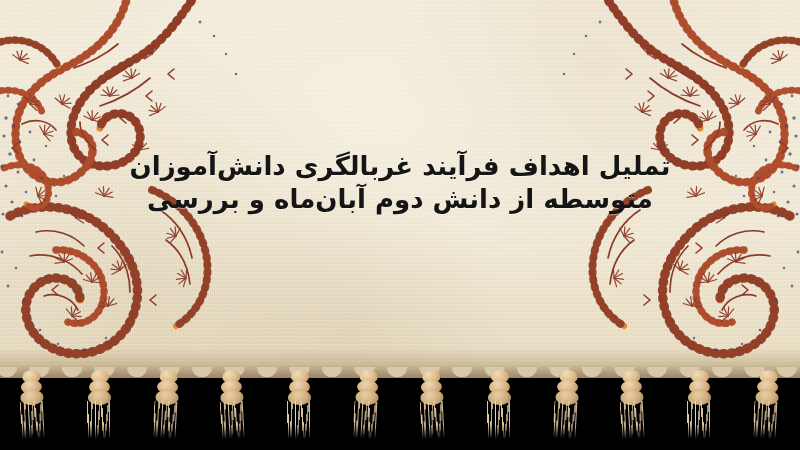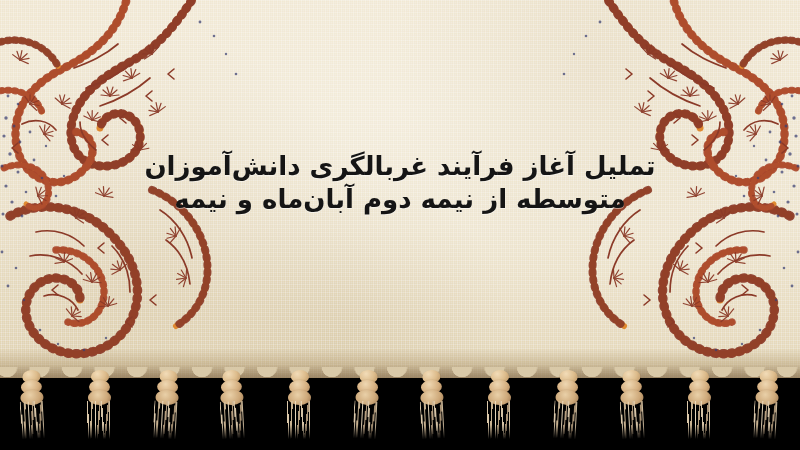--- a/index.html
+++ b/index.html
@@ -410,22 +410,22 @@
           <circle cx="106" cy="338" r="1.2"></circle>
         <circle cx="200" cy="22" r="1.4"></circle>
           <circle cx="214" cy="36" r="1.3"></circle>
         <circle cx="226" cy="54" r="1.2"></circle>
           <circle cx="236" cy="74" r="1.3"></circle>
       </g>
     </svg>
   </div>
 
   <div class="textblock">
-    <span class="tline">تملیل آغاز فرآیند غربالگری دانش‌آموزان</span>
-    <span class="tline">متوسطه از نیمه دوم آبان‌ماه و نیمه</span>
+    <span class="tline">تملیل اهداف فرآیند غربالگری دانش‌آموزان</span>
+    <span class="tline">متوسطه از دانش دوم آبان‌ماه و بررسی</span>
   </div>
 
   <div class="fringe" id="fringe">
       <div class="tassel" style="left: 16.3333px; transform: rotate(-3deg);">
         <div class="t-knot"></div>
         <div class="t-knot2"></div>
         <div class="t-knot3"></div>
         <div class="t-skirt"></div>
       </div>
       <div class="tassel" style="left: 83px; transform: rotate(0deg);">

